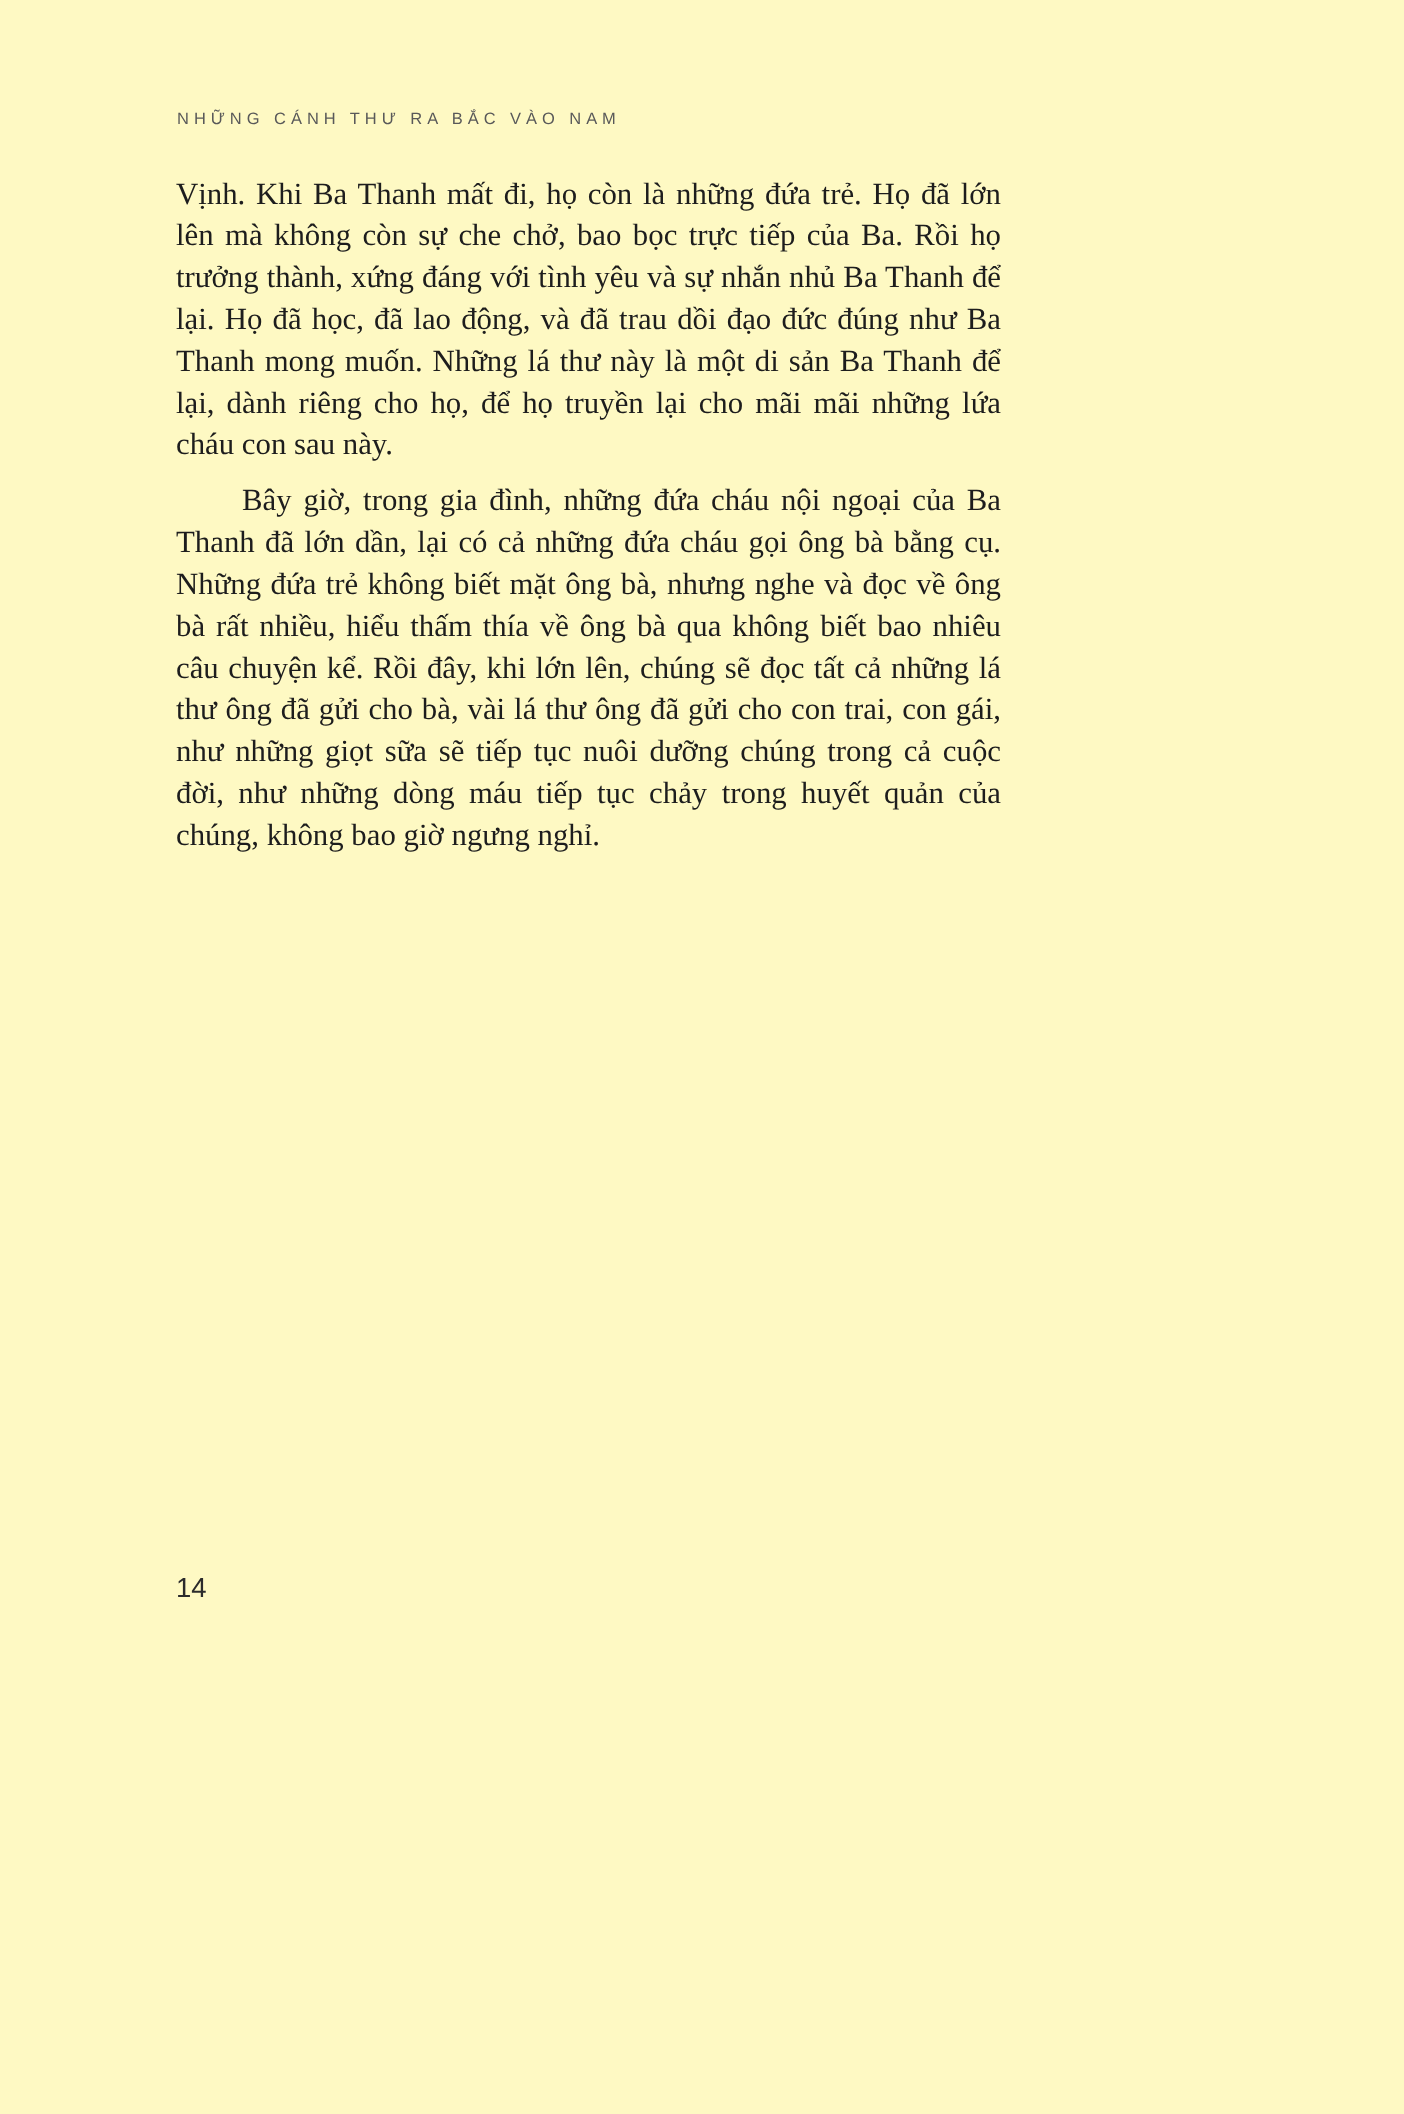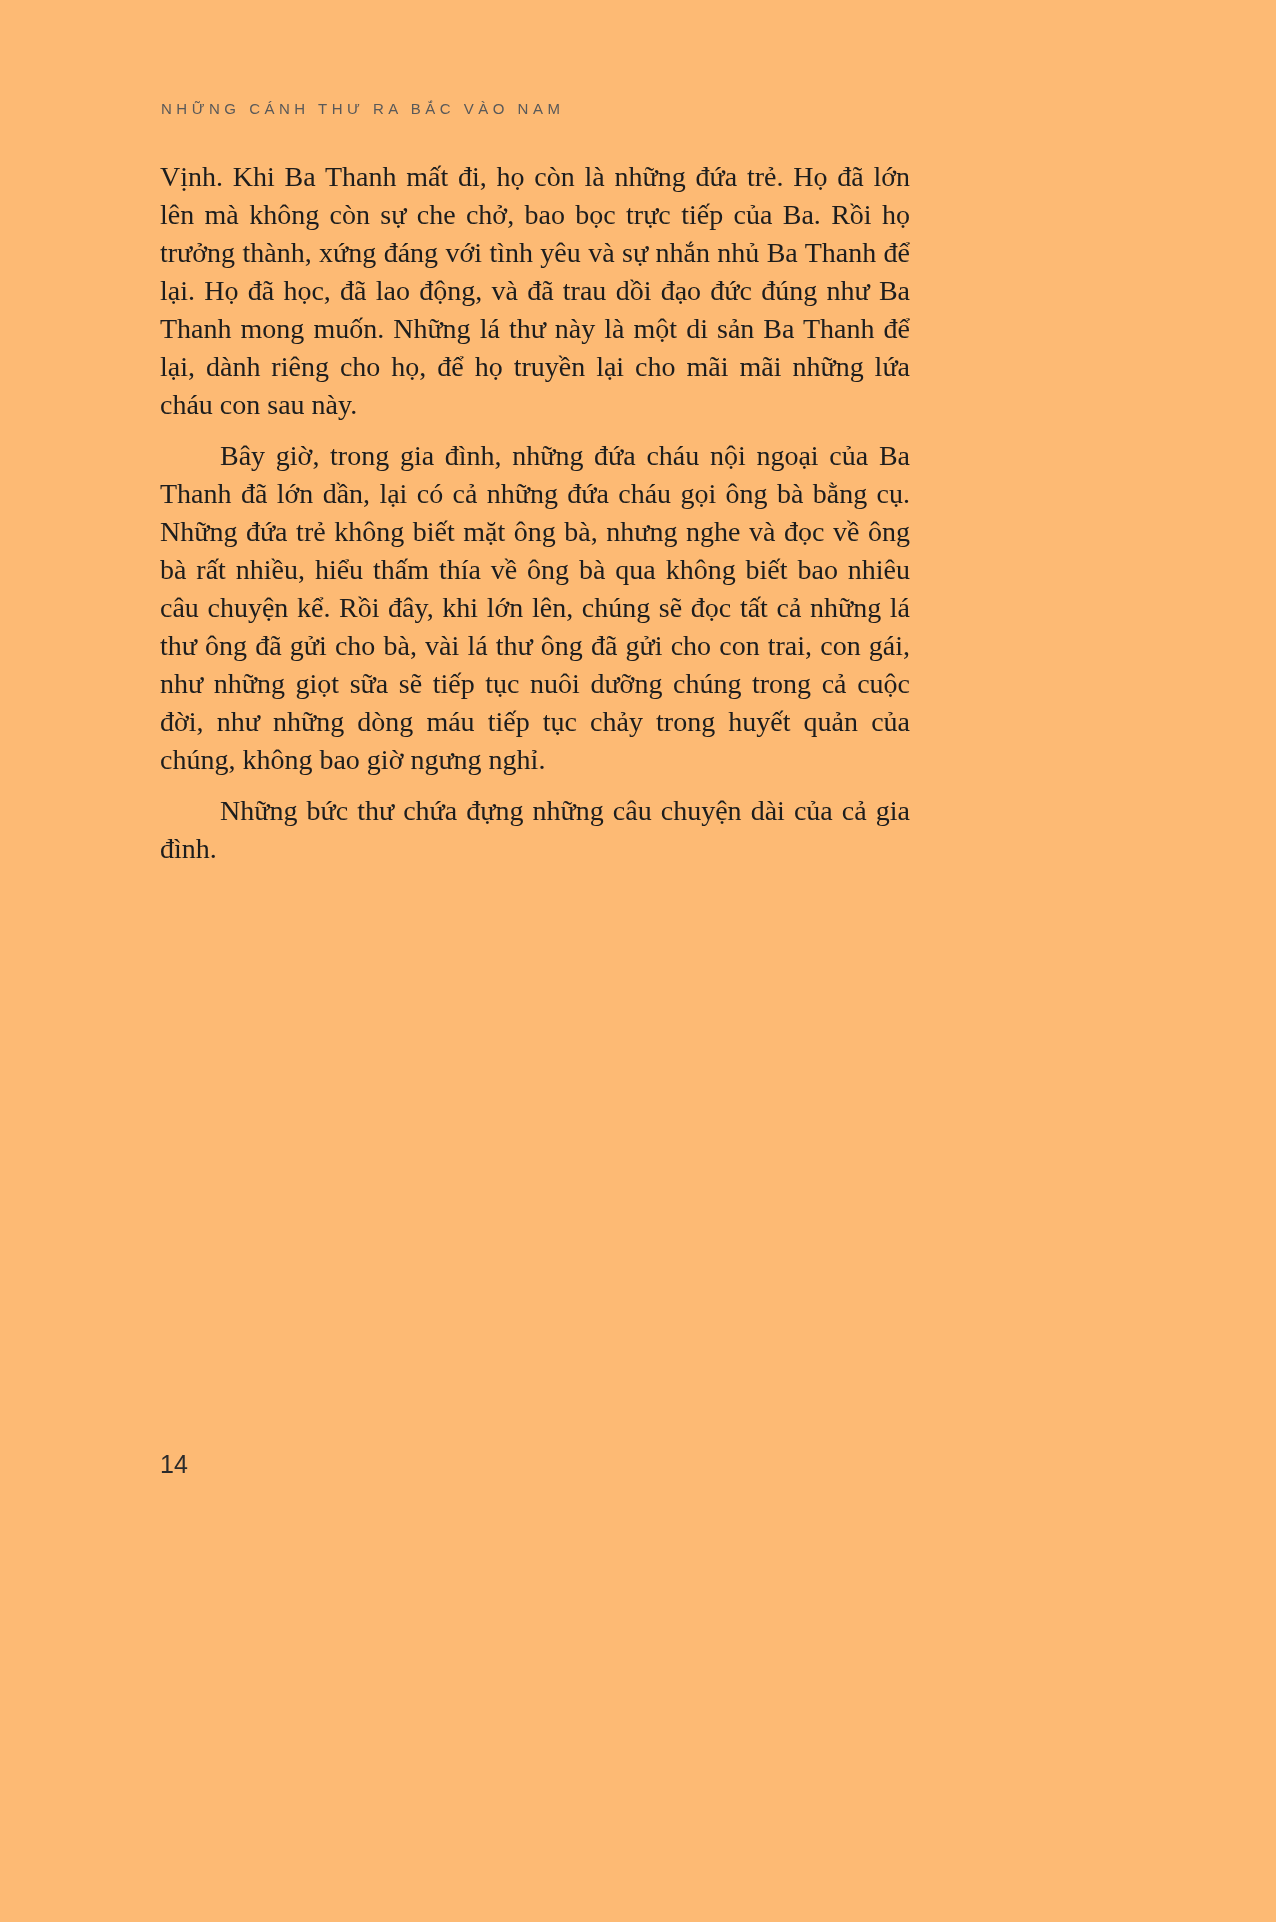--- a/index.html
+++ b/index.html
@@ -10,21 +10,21 @@
   body {
     width: 1276px;
     height: 1922px;
     position: relative;
     font-family: "Liberation Serif", "DejaVu Serif", serif;
     color: #1c1c1c;
   }
   .page {
     position: absolute;
     inset: 0;
-    background: #fdba74;
+    background: #fef9c3;
     padding-left: 40px;
   }
   .running-header {
     position: absolute;
     top: 100px;
     left: 161px;
     font-family: "Liberation Sans", "DejaVu Sans", sans-serif;
     font-size: 15px;
     font-weight: 500;
     letter-spacing: 4.5px;
@@ -48,31 +48,29 @@
   .body-text p.no-indent {
     text-indent: 0;
   }
   .page-number {
     position: absolute;
     top: 1430px;
     left: 160px;
     font-family: "Liberation Sans", "DejaVu Sans", sans-serif;
     font-size: 25px;
     color: #2b2b2b;
-    margin-top: 20px;
   }
 </style>
 </head>
 <body>
 
 <div class="page">
 
   <div class="running-header">NHỮNG CÁNH THƯ RA BẮC VÀO NAM</div>
 
   <div class="body-text">
     <p class="no-indent">Vịnh. Khi Ba Thanh mất đi, họ còn là những đứa trẻ. Họ đã lớn lên mà không còn sự che chở, bao bọc trực tiếp của Ba. Rồi họ trưởng thành, xứng đáng với tình yêu và sự nhắn nhủ Ba Thanh để lại. Họ đã học, đã lao động, và đã trau dồi đạo đức đúng như Ba Thanh mong muốn. Những lá thư này là một di sản Ba Thanh để lại, dành riêng cho họ, để họ truyền lại cho mãi mãi những lứa cháu con sau này.</p>
     <p>Bây giờ, trong gia đình, những đứa cháu nội ngoại của Ba Thanh đã lớn dần, lại có cả những đứa cháu gọi ông bà bằng cụ. Những đứa trẻ không biết mặt ông bà, nhưng nghe và đọc về ông bà rất nhiều, hiểu thấm thía về ông bà qua không biết bao nhiêu câu chuyện kể. Rồi đây, khi lớn lên, chúng sẽ đọc tất cả những lá thư ông đã gửi cho bà, vài lá thư ông đã gửi cho con trai, con gái, như những giọt sữa sẽ tiếp tục nuôi dưỡng chúng trong cả cuộc đời, như những dòng máu tiếp tục chảy trong huyết quản của chúng, không bao giờ ngưng nghỉ.</p>
-    <p>Những bức thư chứa đựng những câu chuyện dài của cả gia đình.</p>
   </div>
 
   <div class="page-number">14</div>
 
 </div>
 
 </body></html>

